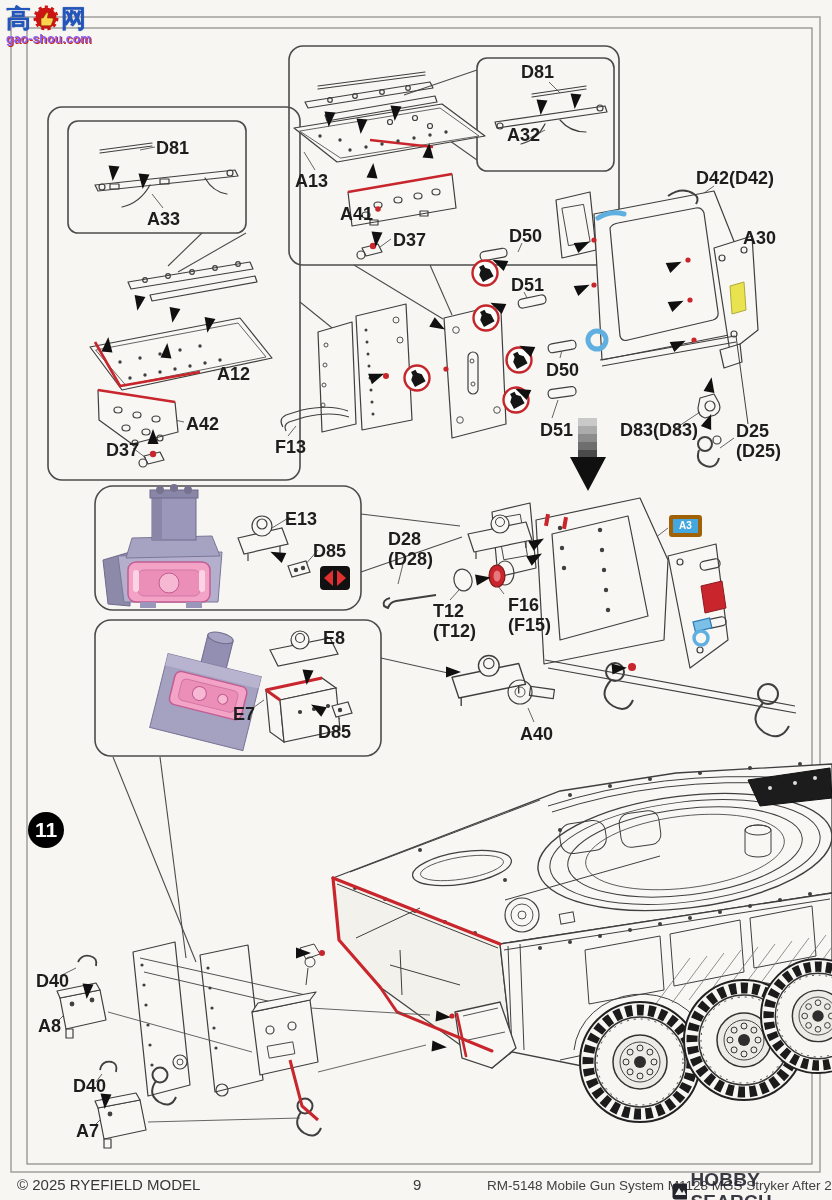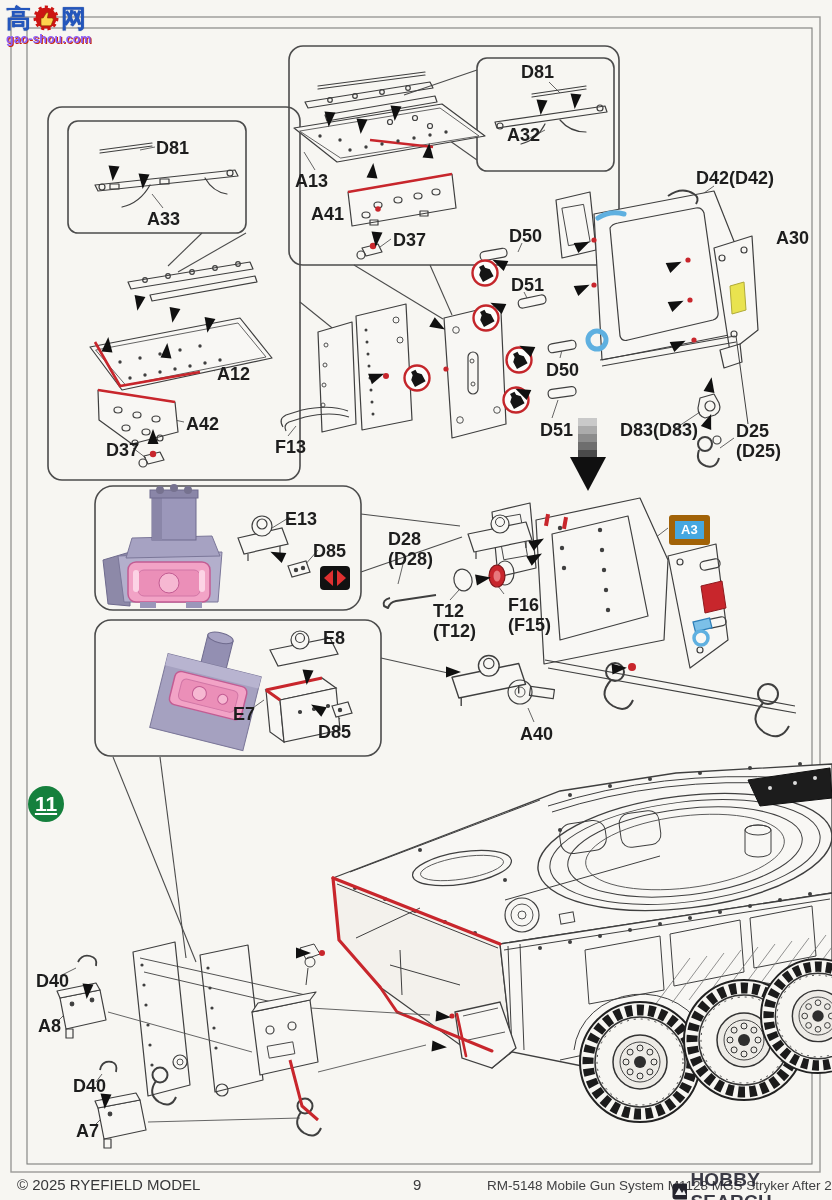--- a/index.html
+++ b/index.html
@@ -3,27 +3,27 @@
 <meta charset="utf-8">
 <style>
   html,body{margin:0;padding:0;background:#dddcd8;}
   .page{position:relative;width:832px;height:1200px;background:#f7f6f2;overflow:hidden;
         font-family:"Liberation Sans",sans-serif;}
   svg.art{position:absolute;left:0;top:0;}
   
   .lbl{position:absolute;font-size:18px;color:#1d1d1d;white-space:nowrap;line-height:1.12;font-weight:bold;}
   .lbl span{display:block;}
   
-  .badge{position:absolute;left:28px;top:786px;width:36px;height:36px;border-radius:50%;
-         background:#15803d;color:#fff;font-weight:bold;font-size:21px;
-         display:flex;align-items:center;justify-content:center;text-decoration:underline;}
+  .badge{position:absolute;left:28px;top:812px;width:36px;height:36px;border-radius:50%;
+         background:#000000;color:#fff;font-weight:bold;font-size:21px;
+         display:flex;align-items:center;justify-content:center;}
   
   .tag-a3{position:absolute;left:669px;top:515px;background:#45a7e0;color:#fff;
-          font-weight:bold;font-size:13px;padding:1px 6px 2px 6px;border-radius:3px;
-          border:6px solid #a16207;}
+          font-weight:bold;font-size:10px;padding:1px 6px 2px 6px;border-radius:3px;
+          border:4px solid #a16207;}
   
   .ft{position:absolute;top:1176px;font-size:15px;color:#38383a;}
   .ft-title{position:absolute;left:487px;top:1178px;font-size:13.5px;color:#404042;white-space:nowrap;}
   .hobby{position:absolute;left:672px;top:1169px;display:flex;align-items:center;gap:3px;
          font-weight:bold;font-size:19px;letter-spacing:0.2px;color:rgba(32,32,44,0.88);}
   
   .gslogo{position:absolute;left:6px;top:5px;width:110px;}
   .gslogo .row1{display:flex;align-items:center;gap:2px;font-weight:bold;font-size:25px;color:#2356bd;}
   .gslogo .row1 .cn{line-height:1;text-shadow:0 0 1px #1a3f90;}
   .gslogo .row2{font-weight:bold;font-size:12.5px;color:#8b5cf6;text-shadow:1px 1px 0 #c42810;margin-top:1px;}
@@ -658,34 +658,34 @@
   <div class="row2">gao-shou.com</div>
 </div>
 
 <div class="badge">
   <span>11</span>
 </div>
 
 <div class="lbl" style="left:521px;top:62px">D81</div>
 <div class="lbl" style="left:507px;top:125px">A32</div>
 <div class="lbl" style="left:295px;top:171px">A13</div>
-<div class="lbl" style="left:311px;top:204px">A41</div>
+<div class="lbl" style="left:340px;top:204px">A41</div>
 <div class="lbl" style="left:393px;top:230px">D37</div>
 <div class="lbl" style="left:156px;top:138px">D81</div>
 <div class="lbl" style="left:147px;top:209px">A33</div>
 <div class="lbl" style="left:217px;top:364px">A12</div>
 <div class="lbl" style="left:186px;top:414px">A42</div>
 <div class="lbl" style="left:106px;top:440px">D37</div>
 <div class="lbl" style="left:275px;top:437px">F13</div>
 <div class="lbl" style="left:509px;top:226px">D50</div>
 <div class="lbl" style="left:511px;top:275px">D51</div>
 <div class="lbl" style="left:546px;top:360px">D50</div>
 <div class="lbl" style="left:540px;top:420px">D51</div>
 <div class="lbl" style="left:696px;top:168px">D42(D42)</div>
-<div class="lbl" style="left:776px;top:228px">A30</div>
+<div class="lbl" style="left:743px;top:228px">A30</div>
 <div class="lbl" style="left:620px;top:420px">D83(D83)</div>
 <div class="lbl" style="left:736px;top:421px">
   <span>D25</span>
   <span>(D25)</span>
 </div>
 <div class="lbl" style="left:285px;top:509px">E13</div>
 <div class="lbl" style="left:313px;top:541px">D85</div>
 <div class="lbl" style="left:323px;top:628px">E8</div>
 <div class="lbl" style="left:233px;top:704px">E7</div>
 <div class="lbl" style="left:318px;top:722px">D85</div>

